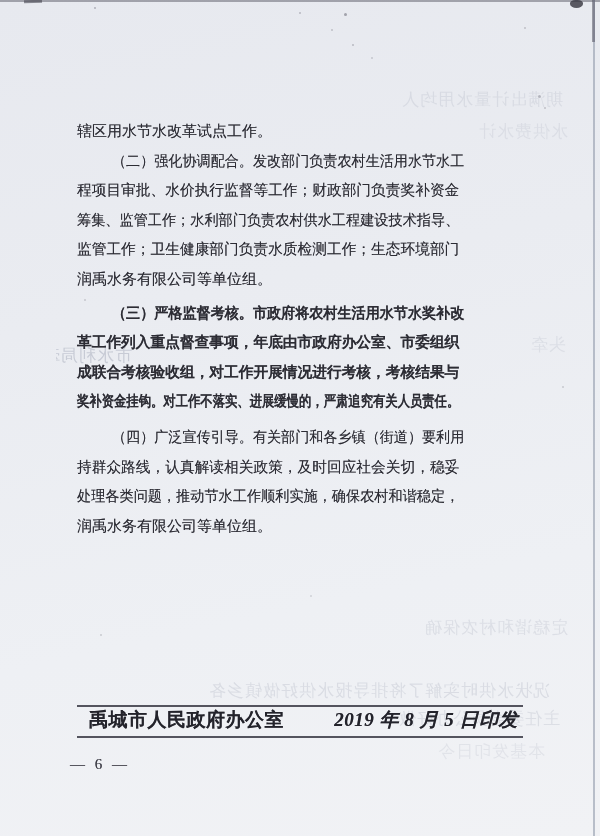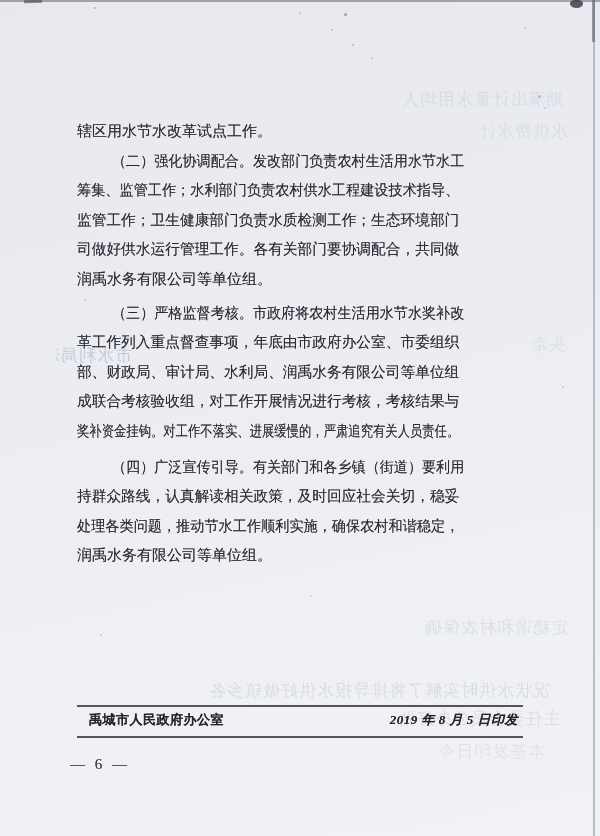--- a/index.html
+++ b/index.html
@@ -31,36 +31,36 @@
     pointer-events:none;
   }
   
   .doc-body{
     position:absolute;left:77px;top:117px;width:446px;
     color:#2c2c34;
     font-size:15px;
     text-shadow:0 0 .5px rgba(44,44,52,.55);
   }
   .para{margin:0;}
-  .para:nth-of-type(3){margin-top:4px;}
+  .para:nth-of-type(3){margin-top:4px;font-weight:bold;}
   .para:nth-of-type(4){margin-top:6px;}
   .line{
     height:29.6px;line-height:29.6px;
     white-space:nowrap;overflow:visible;
   }
   .line.indent{padding-left:35px;}
   .line span{display:inline-block;white-space:nowrap;}
   
   .rule{position:absolute;left:77px;width:446px;height:2px;background:#43434e;opacity:.9;}
   .rule-top{top:705px;}
   .rule-bottom{top:736px;}
   .footer-row{
     position:absolute;left:77px;top:707px;width:446px;height:26px;
     display:flex;justify-content:space-between;align-items:center;
-    font-weight:700;font-size:13px;color:#23232b;
+    font-weight:700;font-size:19px;color:#23232b;
     text-shadow:0 0 .5px rgba(35,35,43,.6);
   }
   .footer-issuer{margin-left:12px;letter-spacing:.5px;}
   .footer-date{margin-right:5px;letter-spacing:.5px;font-style:italic;}
   .page-number{
     position:absolute;left:70px;top:756px;
     font-size:15px;color:#383842;letter-spacing:3px;
     text-shadow:0 0 .4px rgba(56,56,66,.5);
   }
 </style>
@@ -100,29 +100,28 @@
       <div class="bleed" style="left: 288px; top: 707px; width: 272px; opacity: 0.15;">主任委会员公办好做</div>
       <div class="bleed" style="left: 335px; top: 740px; width: 210px; opacity: 0.11;">本基发印日今</div>
     </div>
 
   <main class="doc-body" id="doc-body">
       <div class="para">
         <div class="line"><span>辖区用水节水改革试点工作。</span></div>
       </div>
       <div class="para">
         <div class="line indent"><span style="transform: scaleX(0.939429); transform-origin: left center;">（二）强化协调配合。发改部门负责农村生活用水节水工</span></div>
+        <div class="line"><span style="transform: scaleX(0.98022); transform-origin: left center;">程项目审批、水价执行监督等工作；财政部门负责奖补资金</span></div>
         <div class="line"><span style="transform: scaleX(0.943915); transform-origin: left center;">筹集、监管工作；水利部门负责农村供水工程建设技术指导、</span></div>
         <div class="line"><span style="transform: scaleX(0.98022); transform-origin: left center;">监管工作；卫生健康部门负责水质检测工作；生态环境部门</span></div>
-        <div class="line"><span style="transform: scaleX(0.98022); transform-origin: left center;">司做好供水运行管理工作。各有关部门要协调配合，共同做</span></div>
         <div class="line"><span>润禹水务有限公司等单位组。</span></div>
       </div>
       <div class="para">
         <div class="line indent"><span style="transform: scaleX(0.939429); transform-origin: left center;">（三）严格监督考核。市政府将农村生活用水节水奖补改</span></div>
         <div class="line"><span style="transform: scaleX(0.98022); transform-origin: left center;">革工作列入重点督查事项，年底由市政府办公室、市委组织</span></div>
-        <div class="line"><span style="transform: scaleX(0.98022); transform-origin: left center;">部、财政局、审计局、水利局、润禹水务有限公司等单位组</span></div>
         <div class="line"><span style="transform: scaleX(0.98022); transform-origin: left center;">成联合考核验收组，对工作开展情况进行考核，考核结果与</span></div>
         <div class="line"><span style="transform: scaleX(0.82212); transform-origin: left center;">奖补资金挂钩。对工作不落实、进展缓慢的，严肃追究有关人员责任。</span></div>
       </div>
       <div class="para">
         <div class="line indent"><span style="transform: scaleX(0.939429); transform-origin: left center;">（四）广泛宣传引导。有关部门和各乡镇（街道）要利用</span></div>
         <div class="line"><span style="transform: scaleX(0.98022); transform-origin: left center;">持群众路线，认真解读相关政策，及时回应社会关切，稳妥</span></div>
         <div class="line"><span style="transform: scaleX(0.943915); transform-origin: left center;">处理各类问题，推动节水工作顺利实施，确保农村和谐稳定，</span></div>
         <div class="line"><span>润禹水务有限公司等单位组。</span></div>
       </div>
     </main>

